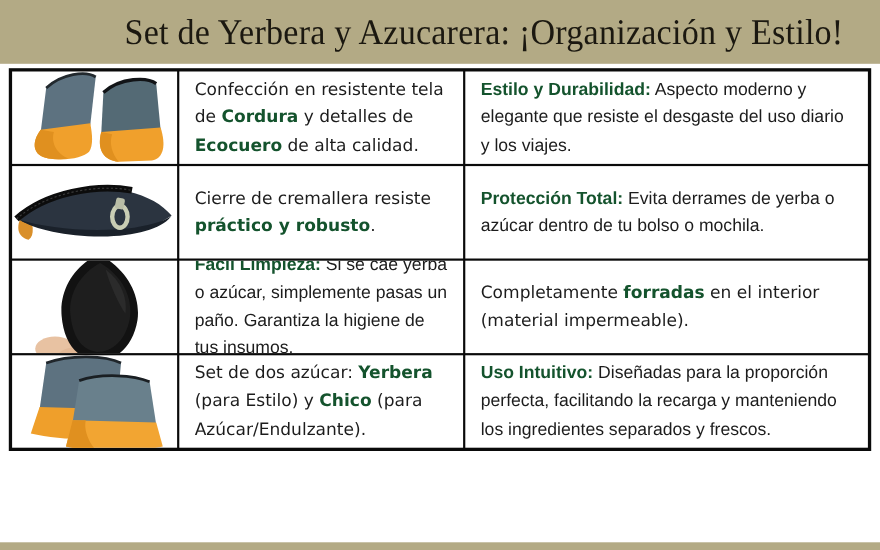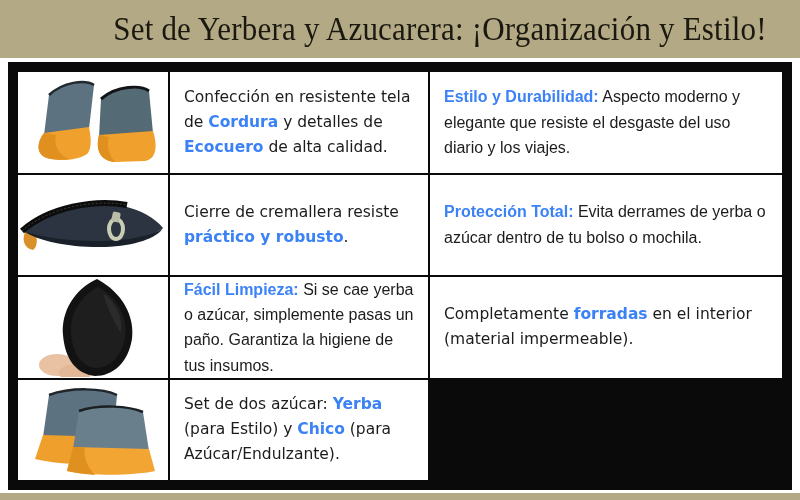--- a/index.html
+++ b/index.html
@@ -31,24 +31,24 @@
   
   .footer-strip {
     position: absolute; left: 0; bottom: 0;
     width: 800px; height: 7px;
     background: #b3aa85;
   }
 
   
   .product-table {
     position: absolute; left: 8px; top: 62px;
-    width: 784px; height: 428px;
+    width: 784px; height: 348px;
     box-sizing: border-box;
     background: #0a0a0a;
-    padding: 10px;
+    padding: 3px;
     display: grid;
     grid-template-columns: 150px 258px 1fr;
     grid-template-rows: repeat(4, 1fr);
     gap: 2px;
   }
   .cell {
     background: #ffffff;
     overflow: hidden;
     display: flex;
     align-items: center;
@@ -63,21 +63,21 @@
     font-size: 15.5px;
     line-height: 1.62;
     color: #1c1c1c;
   }
   .benefit-text {
     font-family: "Liberation Sans", sans-serif;
     font-size: 16px;
     line-height: 1.58;
     color: #1c1c1c;
   }
-  .feature-text strong, .benefit-text strong { font-weight: 700; color: #3b82f6; margin-top: 28px; }
+  .feature-text strong, .benefit-text strong { font-weight: 700; color: #14532d; margin-top: 28px; }
   svg { display: block; }
 </style>
 </head>
 <body>
 
 <div class="header-bar">
   <h1>Set de Yerbera y Azucarera: ¡Organización y Estilo!</h1>
 </div>
 
 <div class="product-table">
@@ -150,18 +150,21 @@
       <path d="M26,14 C48,6 80,7 94,14" fill="none" stroke="#20262b" stroke-width="2.5"></path>
       <path d="M20,54 L90,56 L96,80 C76,85 38,84 12,78 Z" fill="#ef9f2b"></path>
 
       <path d="M56,30 C76,23 106,25 120,31 L126,70 L50,68 Z" fill="#69808c"></path>
       <path d="M56,30 C76,23 106,25 120,31" fill="none" stroke="#1a1f23" stroke-width="2.5"></path>
       <path d="M50,66 L126,68 L132,90 C108,95 68,95 44,90 Z" fill="#f2a532"></path>
       <path d="M50,66 L44,90 C52,92 62,93 72,94 C64,86 60,74 62,66 Z" fill="#e0901f"></path>
     </svg>
   </div>
   <div class="cell text">
-    <div class="feature-text"><span>Set de dos azúcar: </span><strong>Yerba</strong><span> (para Estilo) y </span><strong>Chico</strong><span> (para Azúcar/Endulzante).</span></div>
+    <div class="feature-text"><span>Set de dos azúcar: </span><strong>Yerbera</strong><span> (para Estilo) y </span><strong>Chico</strong><span> (para Azúcar/Endulzante).</span></div>
+  </div>
+  <div class="cell text">
+    <div class="benefit-text"><strong>Uso Intuitivo:</strong><span> Diseñadas para la proporción perfecta, facilitando la recarga y manteniendo los ingredientes separados y frescos.</span></div>
   </div>
 
 </div>
 
 <div class="footer-strip"></div>
 
 </body></html>

